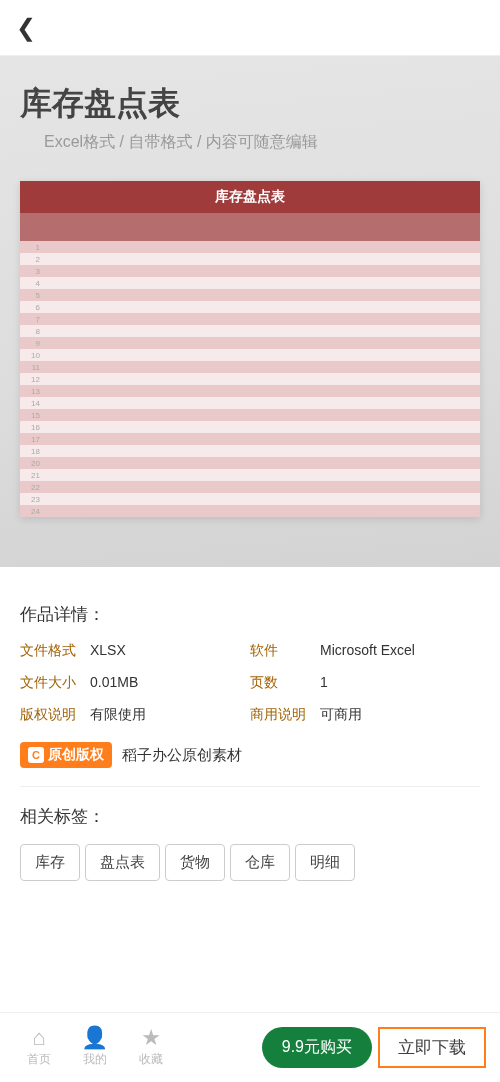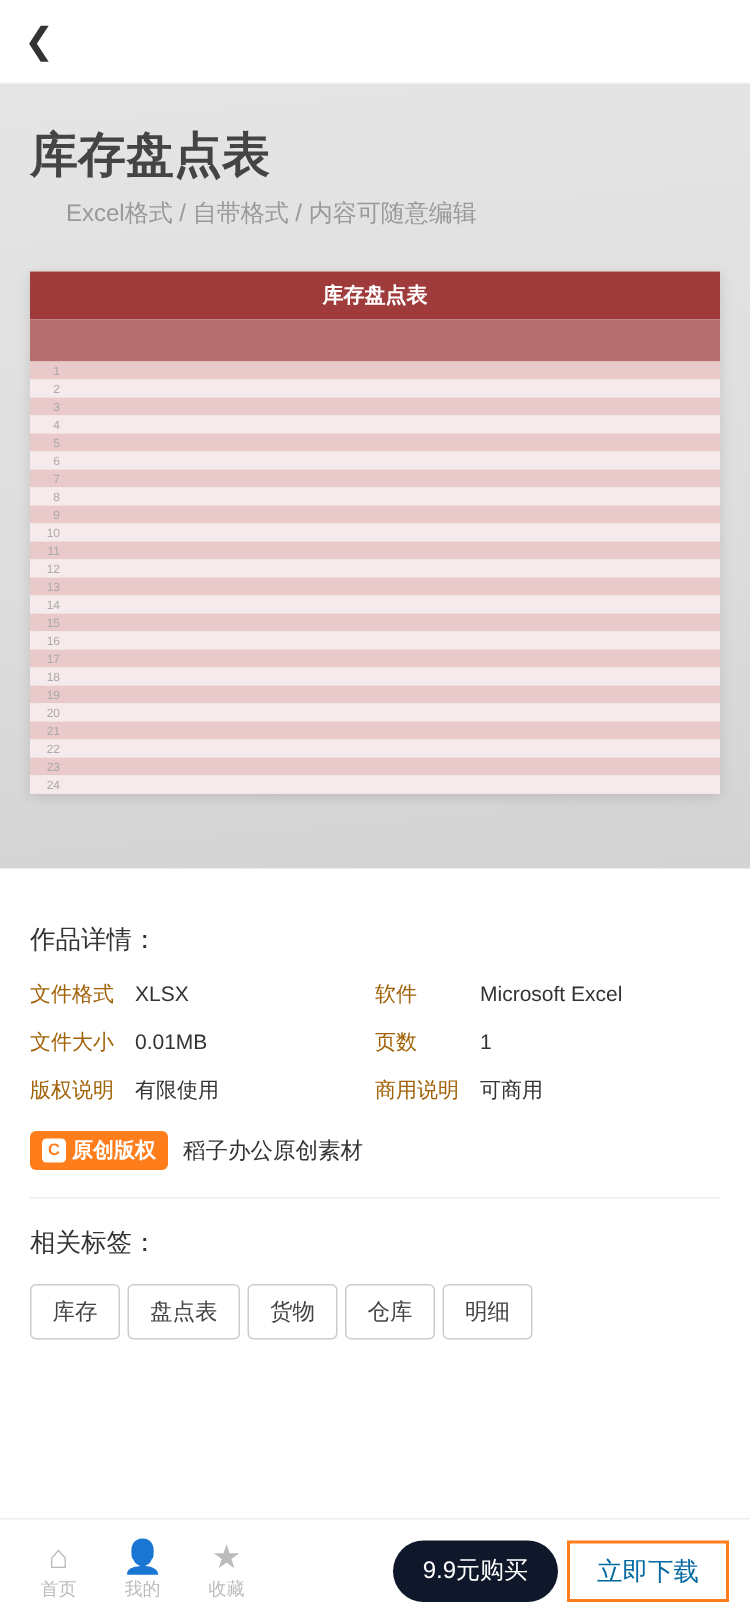--- a/index.html
+++ b/index.html
@@ -161,30 +161,30 @@
     flex-direction: column;
     align-items: center;
     font-size: 12px;
     color: #bbb;
     width: 50px;
     cursor: pointer;
   }
   .nav-item .ico { font-size: 22px; line-height: 1; margin-bottom: 2px; }
   .spacer { flex: 1; }
   .buy-btn {
-    background: #0f172a;
+    background: #15803d;
     color: #fff;
     border-radius: 999px;
     padding: 10px 20px;
     font-size: 16px;
     cursor: pointer;
   }
   .dl-btn {
     border: 2px solid #ff7e1b;
-    color: #0369a1;
+    color: #404040;
     background: #fff;
     padding: 7px 18px;
     font-size: 17px;
     font-weight: 500;
     cursor: pointer;
   }
 </style>
 </head>
 <body>
 
@@ -245,23 +245,20 @@
           <div class="rownum">15</div>
         </div>
         <div class="sheet-row">
           <div class="rownum">16</div>
         </div>
         <div class="sheet-row">
           <div class="rownum">17</div>
         </div>
         <div class="sheet-row">
           <div class="rownum">18</div>
-        </div>
-        <div class="sheet-row">
-          <div class="rownum">19</div>
         </div>
         <div class="sheet-row">
           <div class="rownum">20</div>
         </div>
         <div class="sheet-row">
           <div class="rownum">21</div>
         </div>
         <div class="sheet-row">
           <div class="rownum">22</div>
         </div>

